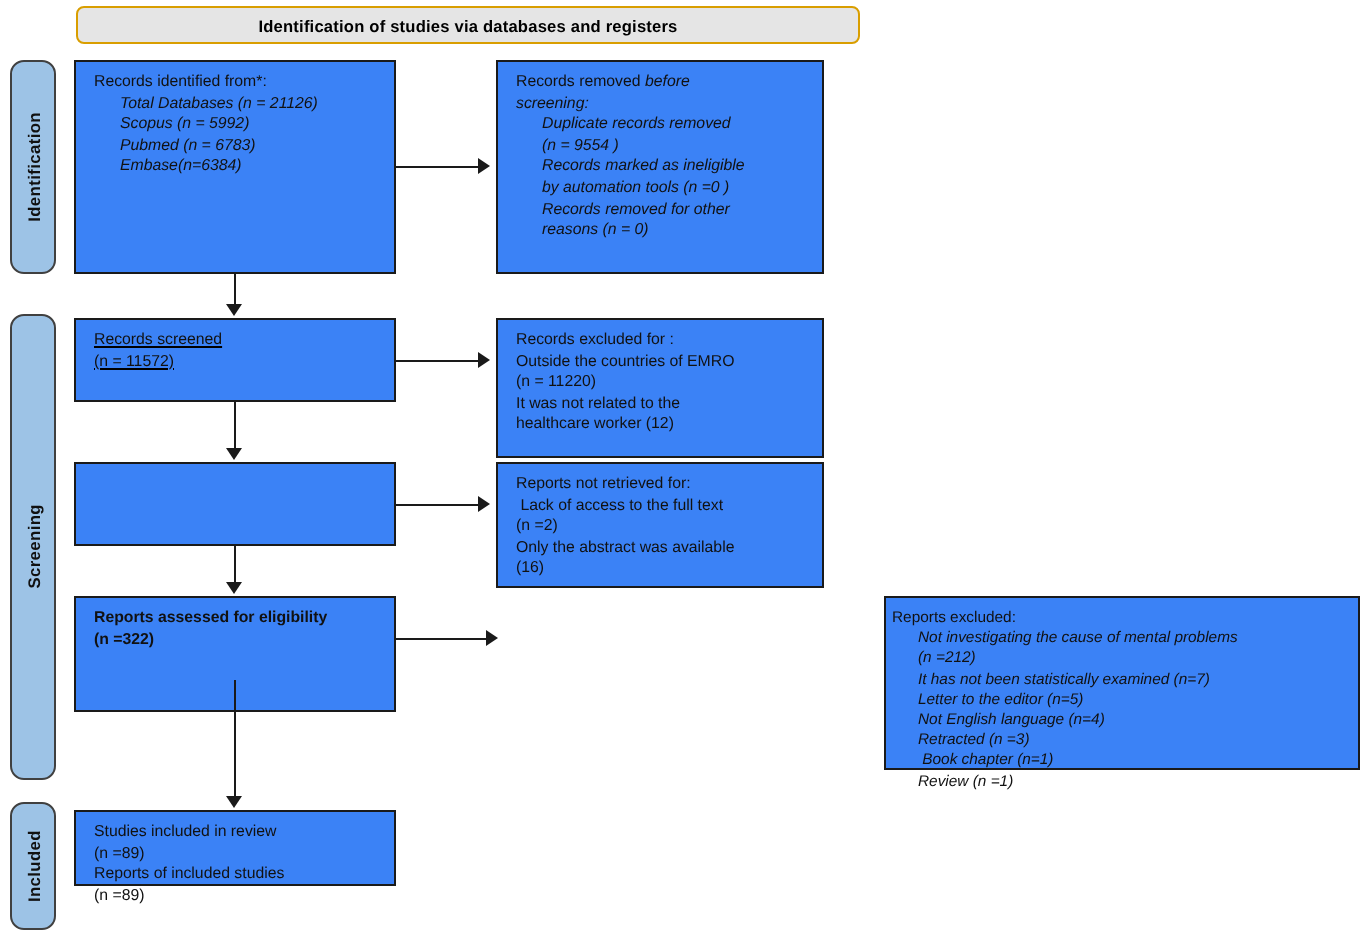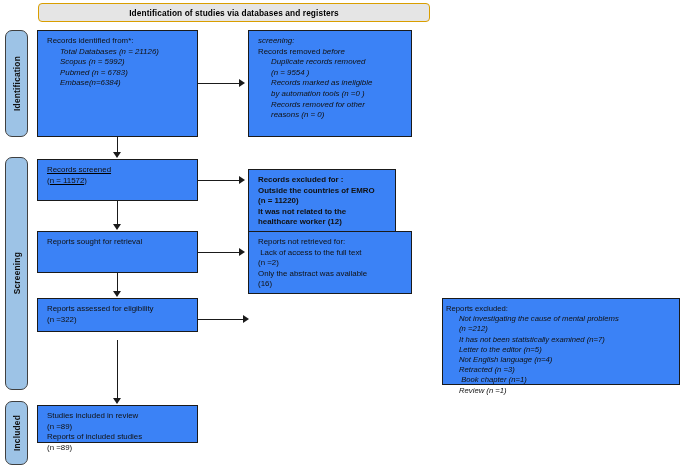--- a/index.html
+++ b/index.html
@@ -87,26 +87,26 @@
     white-space: pre-wrap;
     color: #111;
   }
   .fbox .line.indent1 { padding-left: 13px; font-style: italic; }
   .ital { font-style: italic; }
 
   
   #box-identified  { left: 37px;  top: 30px;  width: 161px; height: 107px; }
   #box-screened    { left: 37px;  top: 159px; width: 161px; height: 42px; text-decoration: underline;  }
   #box-sought      { left: 37px;  top: 231px; width: 161px; height: 42px;  }
-  #box-assessed    { left: 37px;  top: 298px; width: 161px; height: 34px;  }
+  #box-assessed    { left: 37px;  top: 298px; width: 161px; height: 58px; font-weight: bold;  }
   #box-included    { left: 37px;  top: 405px; width: 161px; height: 38px;  }
 
   
   #box-removed     { left: 248px; top: 30px;  width: 164px; height: 107px; }
-  #box-excl-screen { left: 248px; top: 169px; width: 148px; height: 70px; font-weight: bold;  }
+  #box-excl-screen { left: 248px; top: 159px; width: 164px; height: 70px;  }
   #box-not-retr    { left: 248px; top: 231px; width: 164px; height: 63px;  }
 
   
   #box-excl-reports {
     left: 442px; top: 298px; width: 238px; height: 87px;
     padding: 5px 6px 4px 3px;
   }
   #box-excl-reports .line { font-size: 7.7px; line-height: 10.2px; }
 
   
@@ -178,22 +178,22 @@
 
   <div class="fbox" id="box-identified">
     <div class="line">Records identified from*:</div>
     <div class="line indent1">Total Databases (n = 21126)</div>
     <div class="line indent1">Scopus (n = 5992)</div>
     <div class="line indent1">Pubmed (n = 6783)</div>
     <div class="line indent1">Embase(n=6384)</div>
   </div>
 
   <div class="fbox" id="box-removed">
+    <div class="line"><span>Records removed <i>before</i></span></div>
     <div class="line ital">screening:</div>
-    <div class="line"><span>Records removed <i>before</i></span></div>
     <div class="line indent1">Duplicate records removed</div>
     <div class="line indent1">(n = 9554 )</div>
     <div class="line indent1">Records marked as ineligible</div>
     <div class="line indent1">by automation tools (n =0 )</div>
     <div class="line indent1">Records removed for other</div>
     <div class="line indent1">reasons (n = 0)</div>
   </div>
 
   <div class="fbox" id="box-screened">
     <div class="line">Records screened</div>
@@ -202,21 +202,20 @@
 
   <div class="fbox" id="box-excl-screen">
     <div class="line">Records excluded for :</div>
     <div class="line">Outside the countries of EMRO</div>
     <div class="line">(n = 11220)</div>
     <div class="line">It was not related to the</div>
     <div class="line">healthcare worker (12)</div>
   </div>
 
   <div class="fbox" id="box-sought">
-    <div class="line">Reports sought for retrieval</div>
   </div>
 
   <div class="fbox" id="box-not-retr">
     <div class="line">Reports not retrieved for:</div>
     <div class="line"> Lack of access to the full text</div>
     <div class="line">(n =2)</div>
     <div class="line">Only the abstract was available</div>
     <div class="line">(16)</div>
   </div>
 

